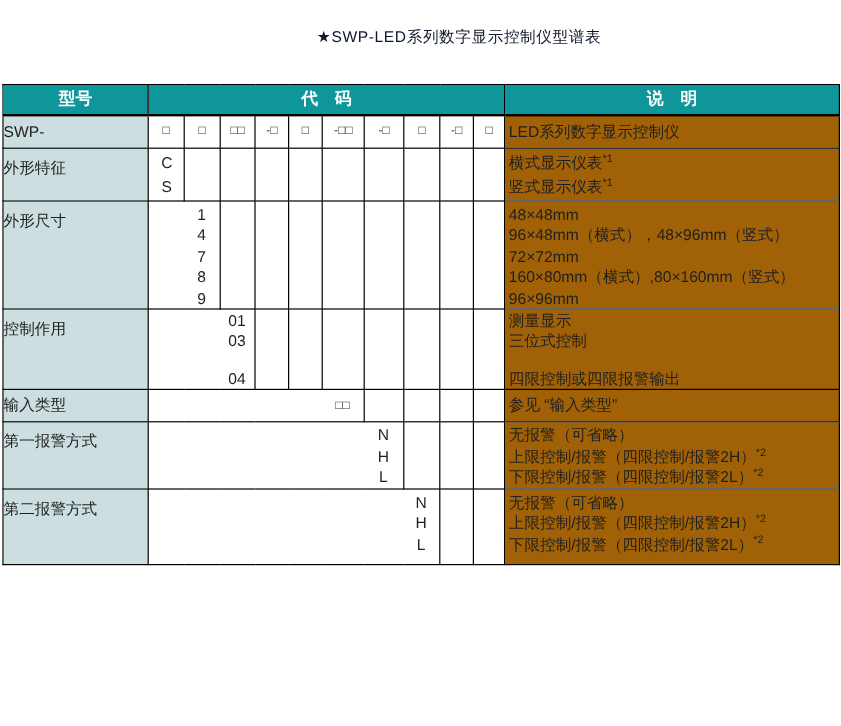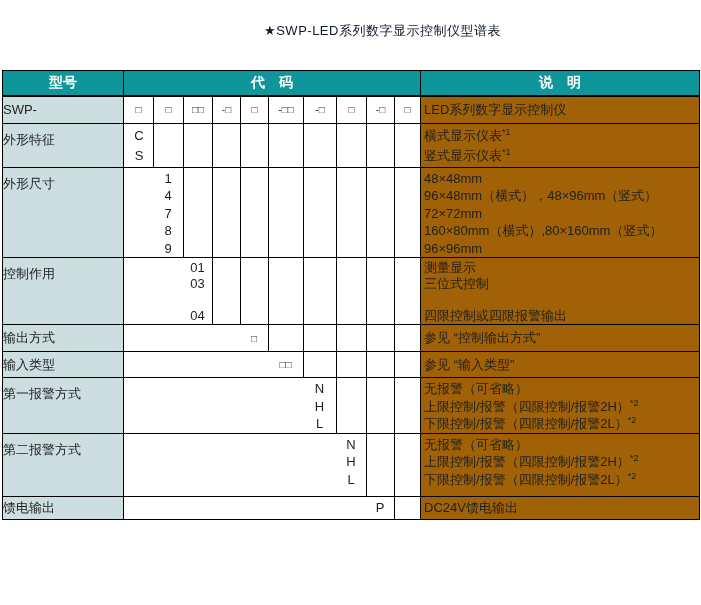--- a/index.html
+++ b/index.html
@@ -193,34 +193,20 @@
         <td class="code"></td>
         <td class="code"></td>
         <td class="code"></td>
         <td class="desc top">
           <div class="dline" style="line-height: 16px;"><span>测量显示</span></div>
           <div class="dline" style="line-height: 16px;"><span>三位式控制</span></div>
           <div class="dline" style="line-height: 16px;"><span>&nbsp;</span></div>
           <div class="dline" style="line-height: 16px;"><span>四限控制或四限报警输出</span></div>
         </td>
       </tr>
-      <tr style="height: 27px;">
-        <td class="lbl">输出方式</td>
-        <td class="mrg" colspan="5">
-          <div class="code-pos" style="width: 28px; line-height: 25px;"><span class="boxes">□</span></div>
-        </td>
-        <td class="code"></td>
-        <td class="code"></td>
-        <td class="code"></td>
-        <td class="code"></td>
-        <td class="code"></td>
-        <td class="desc">
-          <div class="dline"><span>参见 “控制输出方式”</span></div>
-        </td>
-      </tr>
       <tr style="height: 26px;">
         <td class="lbl">输入类型</td>
         <td class="mrg" colspan="6">
           <div class="code-pos" style="width: 35px; line-height: 24px;"><span class="boxes">□□</span></div>
         </td>
         <td class="code"></td>
         <td class="code"></td>
         <td class="code"></td>
         <td class="code"></td>
         <td class="desc">
@@ -255,24 +241,14 @@
           </div>
         </td>
         <td class="code"></td>
         <td class="code"></td>
         <td class="desc top">
           <div class="dline" style="line-height: 17.5px;"><span>无报警（可省略）</span></div>
           <div class="dline" style="line-height: 17.5px;"><span>上限控制/报警（四限控制/报警2H）</span><sup>*2</sup></div>
           <div class="dline" style="line-height: 17.5px;"><span>下限控制/报警（四限控制/报警2L）</span><sup>*2</sup></div>
         </td>
       </tr>
-      <tr style="height: 23px;">
-        <td class="lbl">馈电输出</td>
-        <td class="mrg" colspan="9">
-          <div class="code-pos" style="width: 28px; line-height: 21px;"><span>P</span></div>
-        </td>
-        <td class="code"></td>
-        <td class="desc">
-          <div class="dline"><span>DC24V馈电输出</span></div>
-        </td>
-      </tr>
     </tbody>
 </table>
 
 </body></html>

